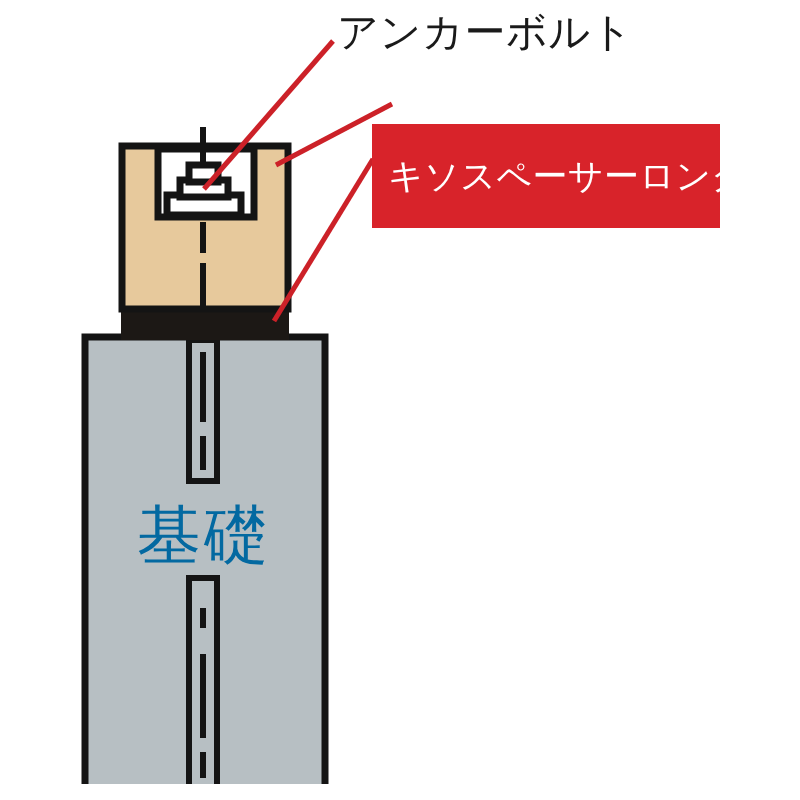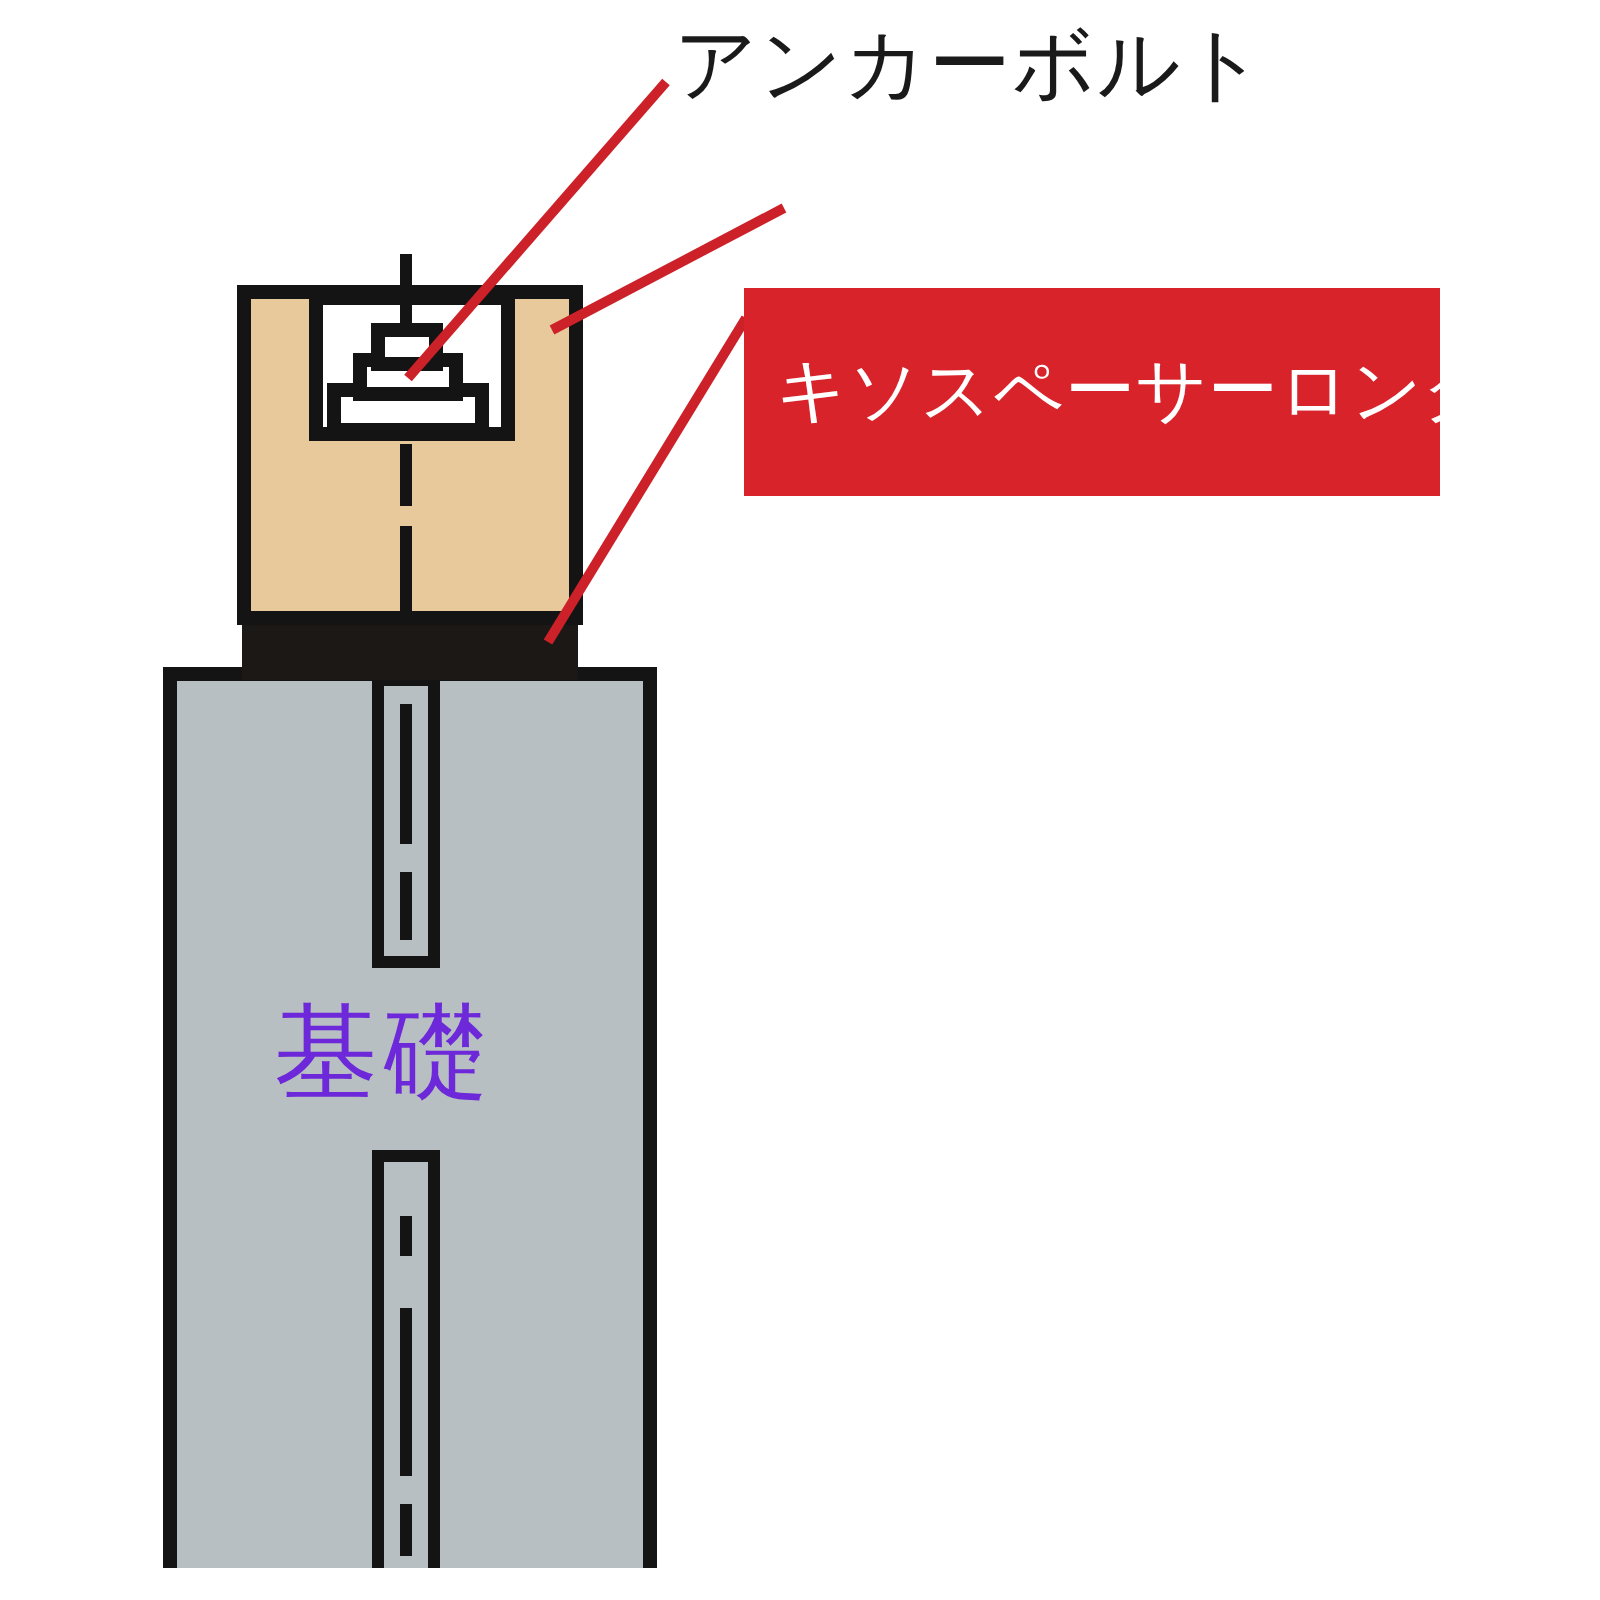--- a/index.html
+++ b/index.html
@@ -37,43 +37,43 @@
     font-size: 41px;
   }
   #label-sill {
     left: 396px;
     top: 72px;
     font-size: 41px;
   }
   #callout-box {
     position: absolute;
     left: 372px;
-    top: 144px;
+    top: 124px;
     width: 348px;
     height: 104px;
     background: #d8232a;
     display: flex;
     flex-direction: column;
     justify-content: center;
     padding-left: 16px;
     box-sizing: border-box;
   }
   #callout-box .callout-line {
     color: #ffffff;
     font-size: 35px;
     line-height: 1.32;
     white-space: pre;
     letter-spacing: 0.3px;
   }
   #label-foundation {
     position: absolute;
     left: 137px;
     top: 492px;
-    font-size: 52px;
-    color: #6d28d9;
+    font-size: 64px;
+    color: #0369a1;
     letter-spacing: 3px;
     white-space: pre;
   }
 </style>
 </head>
 <body>
 
 <div id="stage">
 
   <svg id="diagram-svg" viewBox="0 0 800 800">

